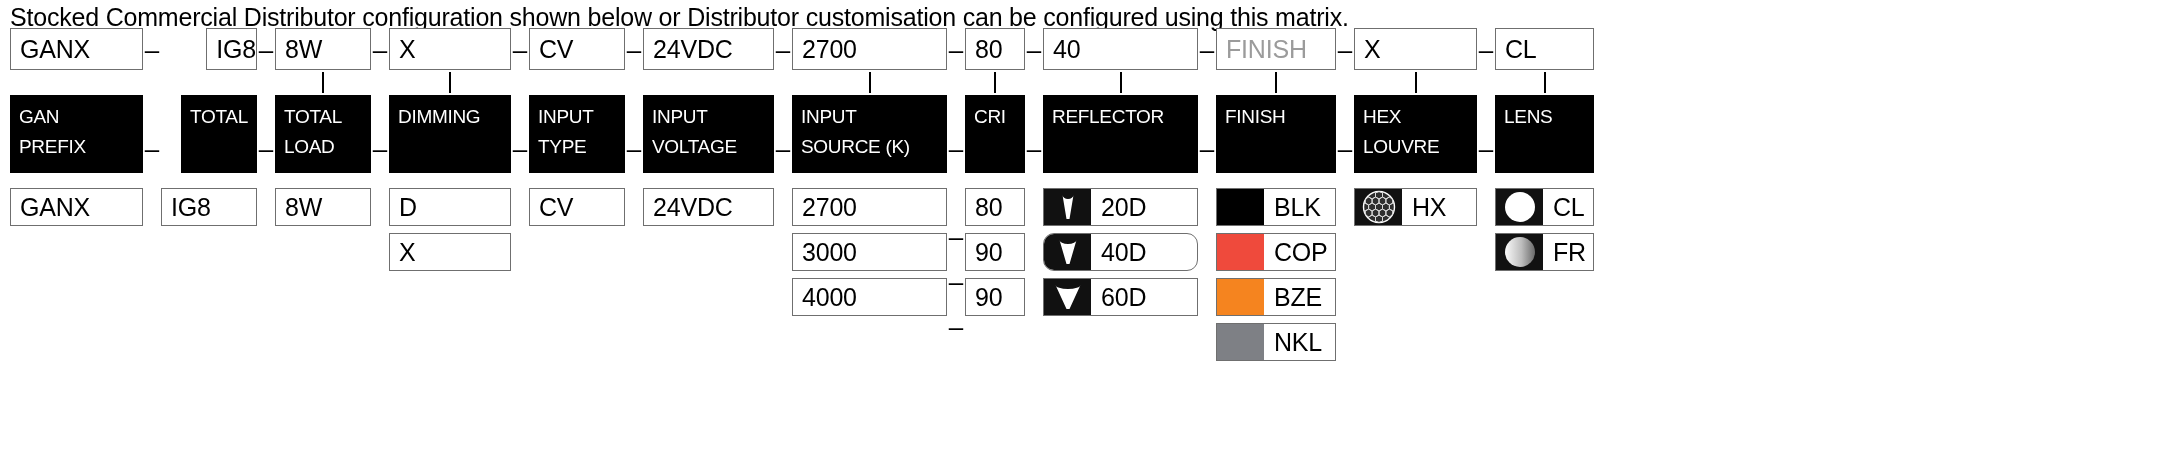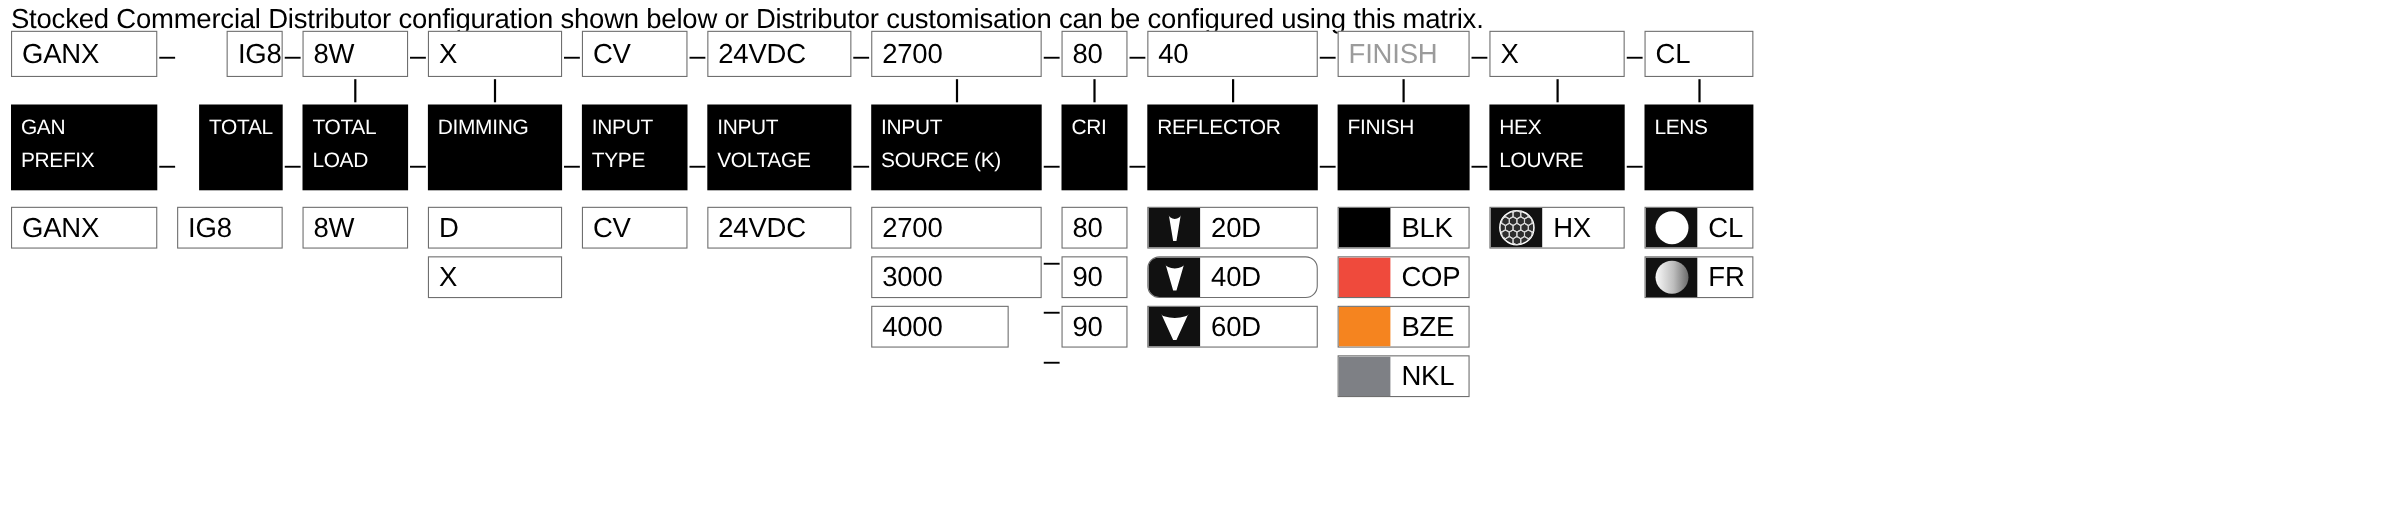--- a/index.html
+++ b/index.html
@@ -269,21 +269,21 @@
         </div>
         <div class="gap"></div>
         <div class="opts">
           <div class="optrow">
             <div class="opt" style="width: 155px;">2700</div>
           </div>
           <div class="optrow">
             <div class="opt" style="width: 155px;">3000</div>
           </div>
           <div class="optrow">
-            <div class="opt" style="width: 125px;">4000</div>
+            <div class="opt" style="width: 155px;">4000</div>
           </div>
         </div>
       </div>
       <div class="sep" style="position: relative;">–<div style="position: absolute; font-size: 26px; line-height: 1; left: 0px; width: 18px; text-align: center; top: 108px;">–</div><div style="position: absolute; left: 0px; width: 18px; text-align: center; font-size: 26px; line-height: 1; top: 196px;">–</div><div style="position: absolute; left: 0px; width: 18px; text-align: center; font-size: 26px; line-height: 1; top: 241px;">–</div><div style="position: absolute; left: 0px; width: 18px; text-align: center; font-size: 26px; line-height: 1; top: 286px;">–</div></div>
       <div class="col" style="width: 60px;">
         <div class="codebox">80</div>
         <div class="tick on"></div>
         <div class="hdr">
           <div>CRI</div>
           <div>&nbsp;</div>

